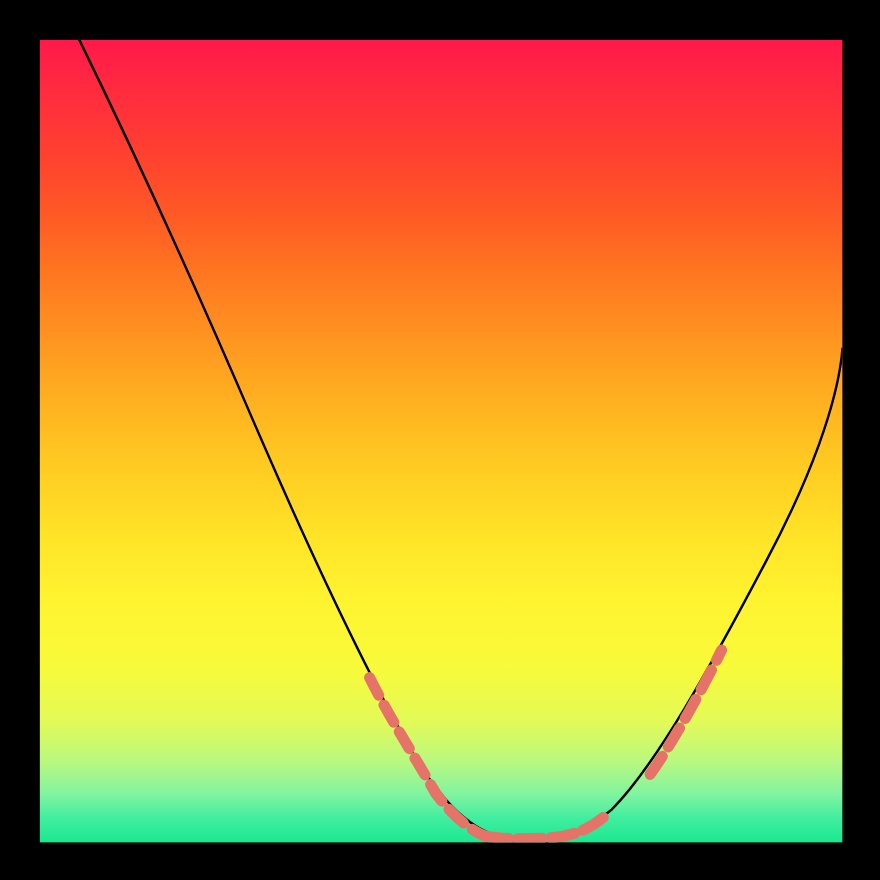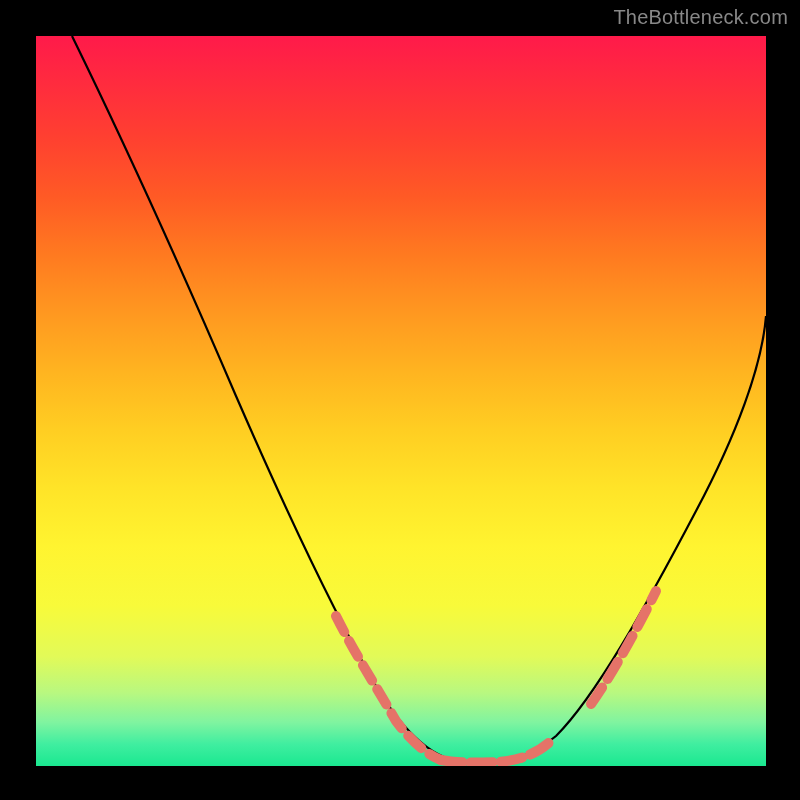--- a/index.html
+++ b/index.html
@@ -58,21 +58,20 @@
     left: 0;
     top: 0;
     width: 730px;
     height: 730px;
   }
 </style>
 </head>
 <body>
 
 <div class="container">
-  <div class="watermark">TheBottleneck.com</div>
   <div class="plot-area">
     <svg class="curve" viewBox="0 0 730 730" preserveAspectRatio="none">
 
       <path d="M 36 0
                C 80 90, 140 220, 200 360
                C 250 475, 300 580, 340 650
                C 370 700, 400 725, 430 726
                C 460 727, 490 726, 520 700
                C 560 660, 610 570, 660 475
                C 700 400, 726 330, 730 280" fill="none" stroke="#000" stroke-width="2.2"></path>

